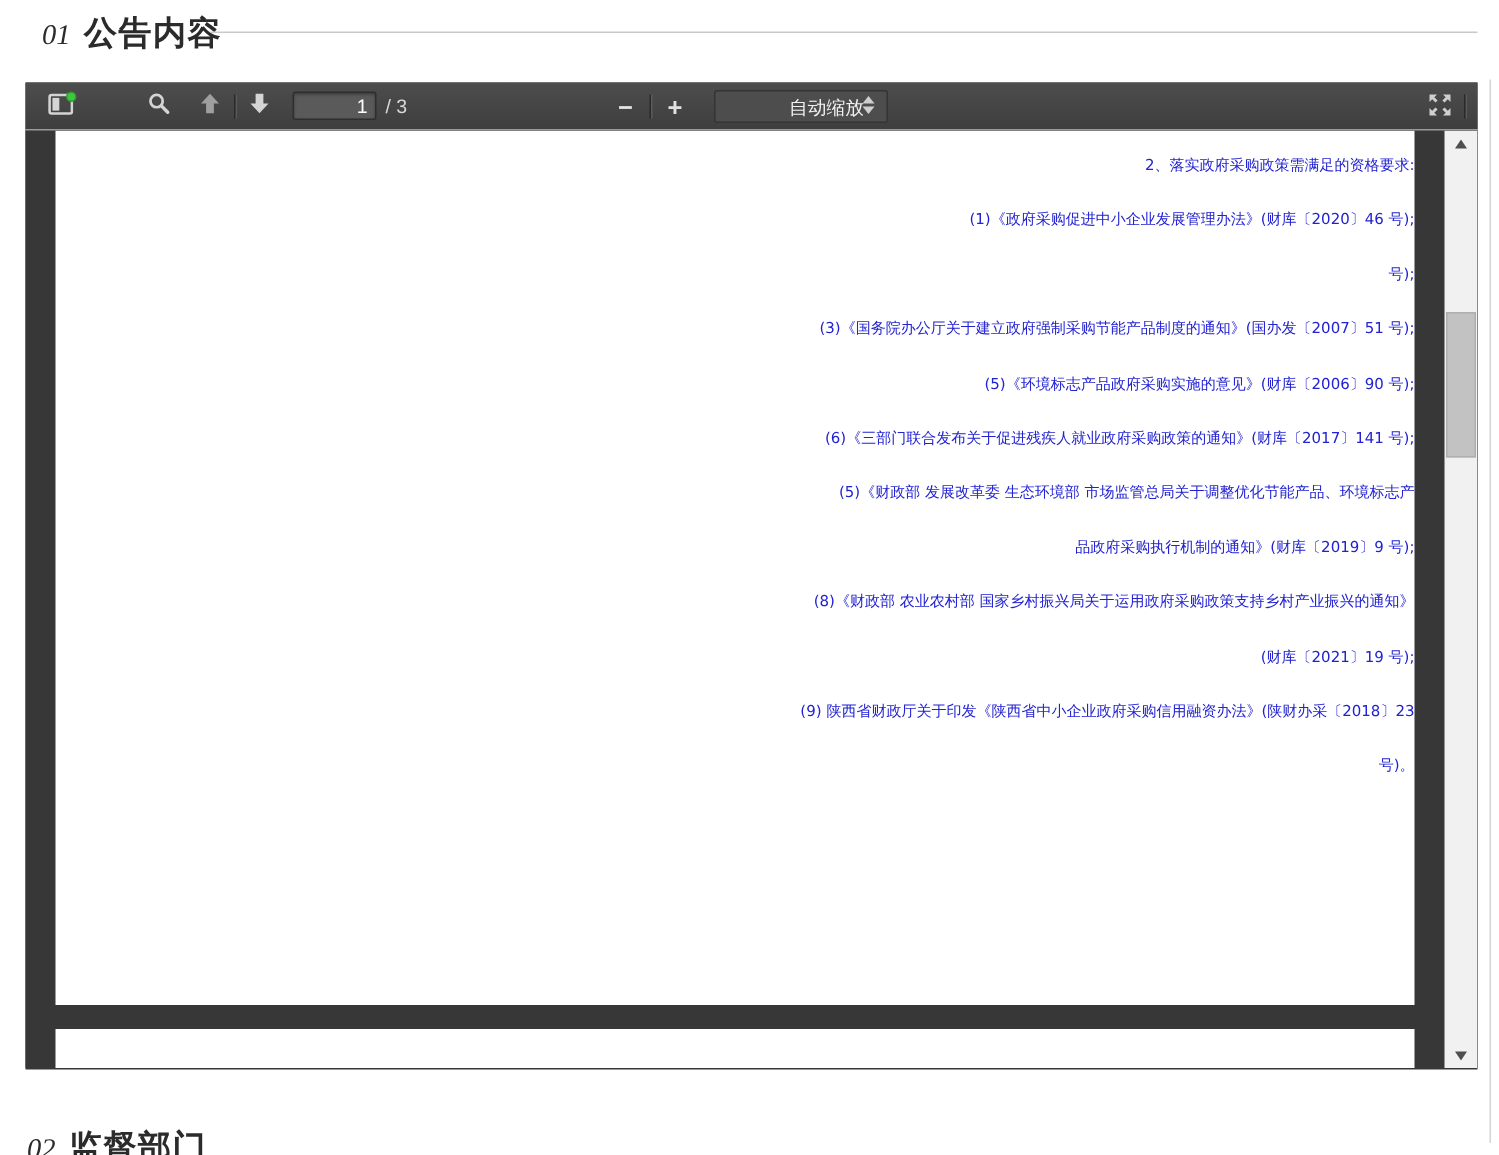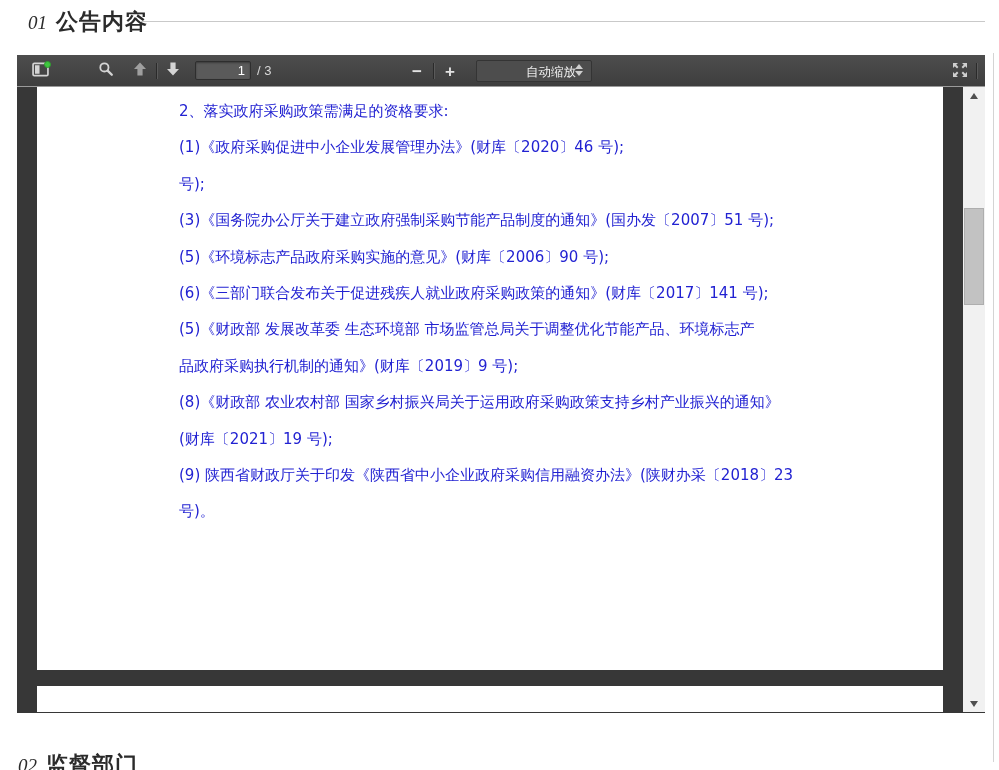--- a/index.html
+++ b/index.html
@@ -52,22 +52,22 @@
 
   .grp-right { position:absolute; right:6px; top:0; height:32px; display:flex; align-items:center; }
 
   
   .viewer-body { position:relative; width:100%; height:625px; overflow:hidden; background:#373737; }
   .pdf-page { position:absolute; left:20px; width:906px; background:#ffffff; }
   .page-1 { top:0; height:583px; }
   .page-2 { top:599px; height:26px; }
 
   .doc-text { padding:6px 0 0 142px; }
-  .doc-line { font-size:15px; line-height:36.4px; color:#2222d2; white-space:pre;
-    font-family:"DejaVu Sans", sans-serif; }
+  .doc-line { font-size:10px; line-height:36.4px; color:#2222d2; white-space:pre;
+    font-family:"DejaVu Sans", sans-serif;text-align:right; }
 
   
   .vscrollbar { position:absolute; right:0; top:0; width:22px; height:625px; background:#f1f1f1; }
   .sb-arrow { position:absolute; left:0; width:22px; height:17px; display:flex; align-items:center; justify-content:center; cursor:pointer; }
   .sb-arrow.up { top:0; } .sb-arrow.down { bottom:0; }
   .tri-up { width:0; height:0; border-left:4px solid transparent; border-right:4px solid transparent; border-bottom:6px solid #4f4f4f; }
   .tri-dn { width:0; height:0; border-left:4px solid transparent; border-right:4px solid transparent; border-top:6px solid #4f4f4f; }
   .sb-thumb { position:absolute; left:1px; top:121px; width:20px; height:97px;
     background:#c2c2c2; border:1px solid #aeaeae; cursor:pointer; }
 </style>

